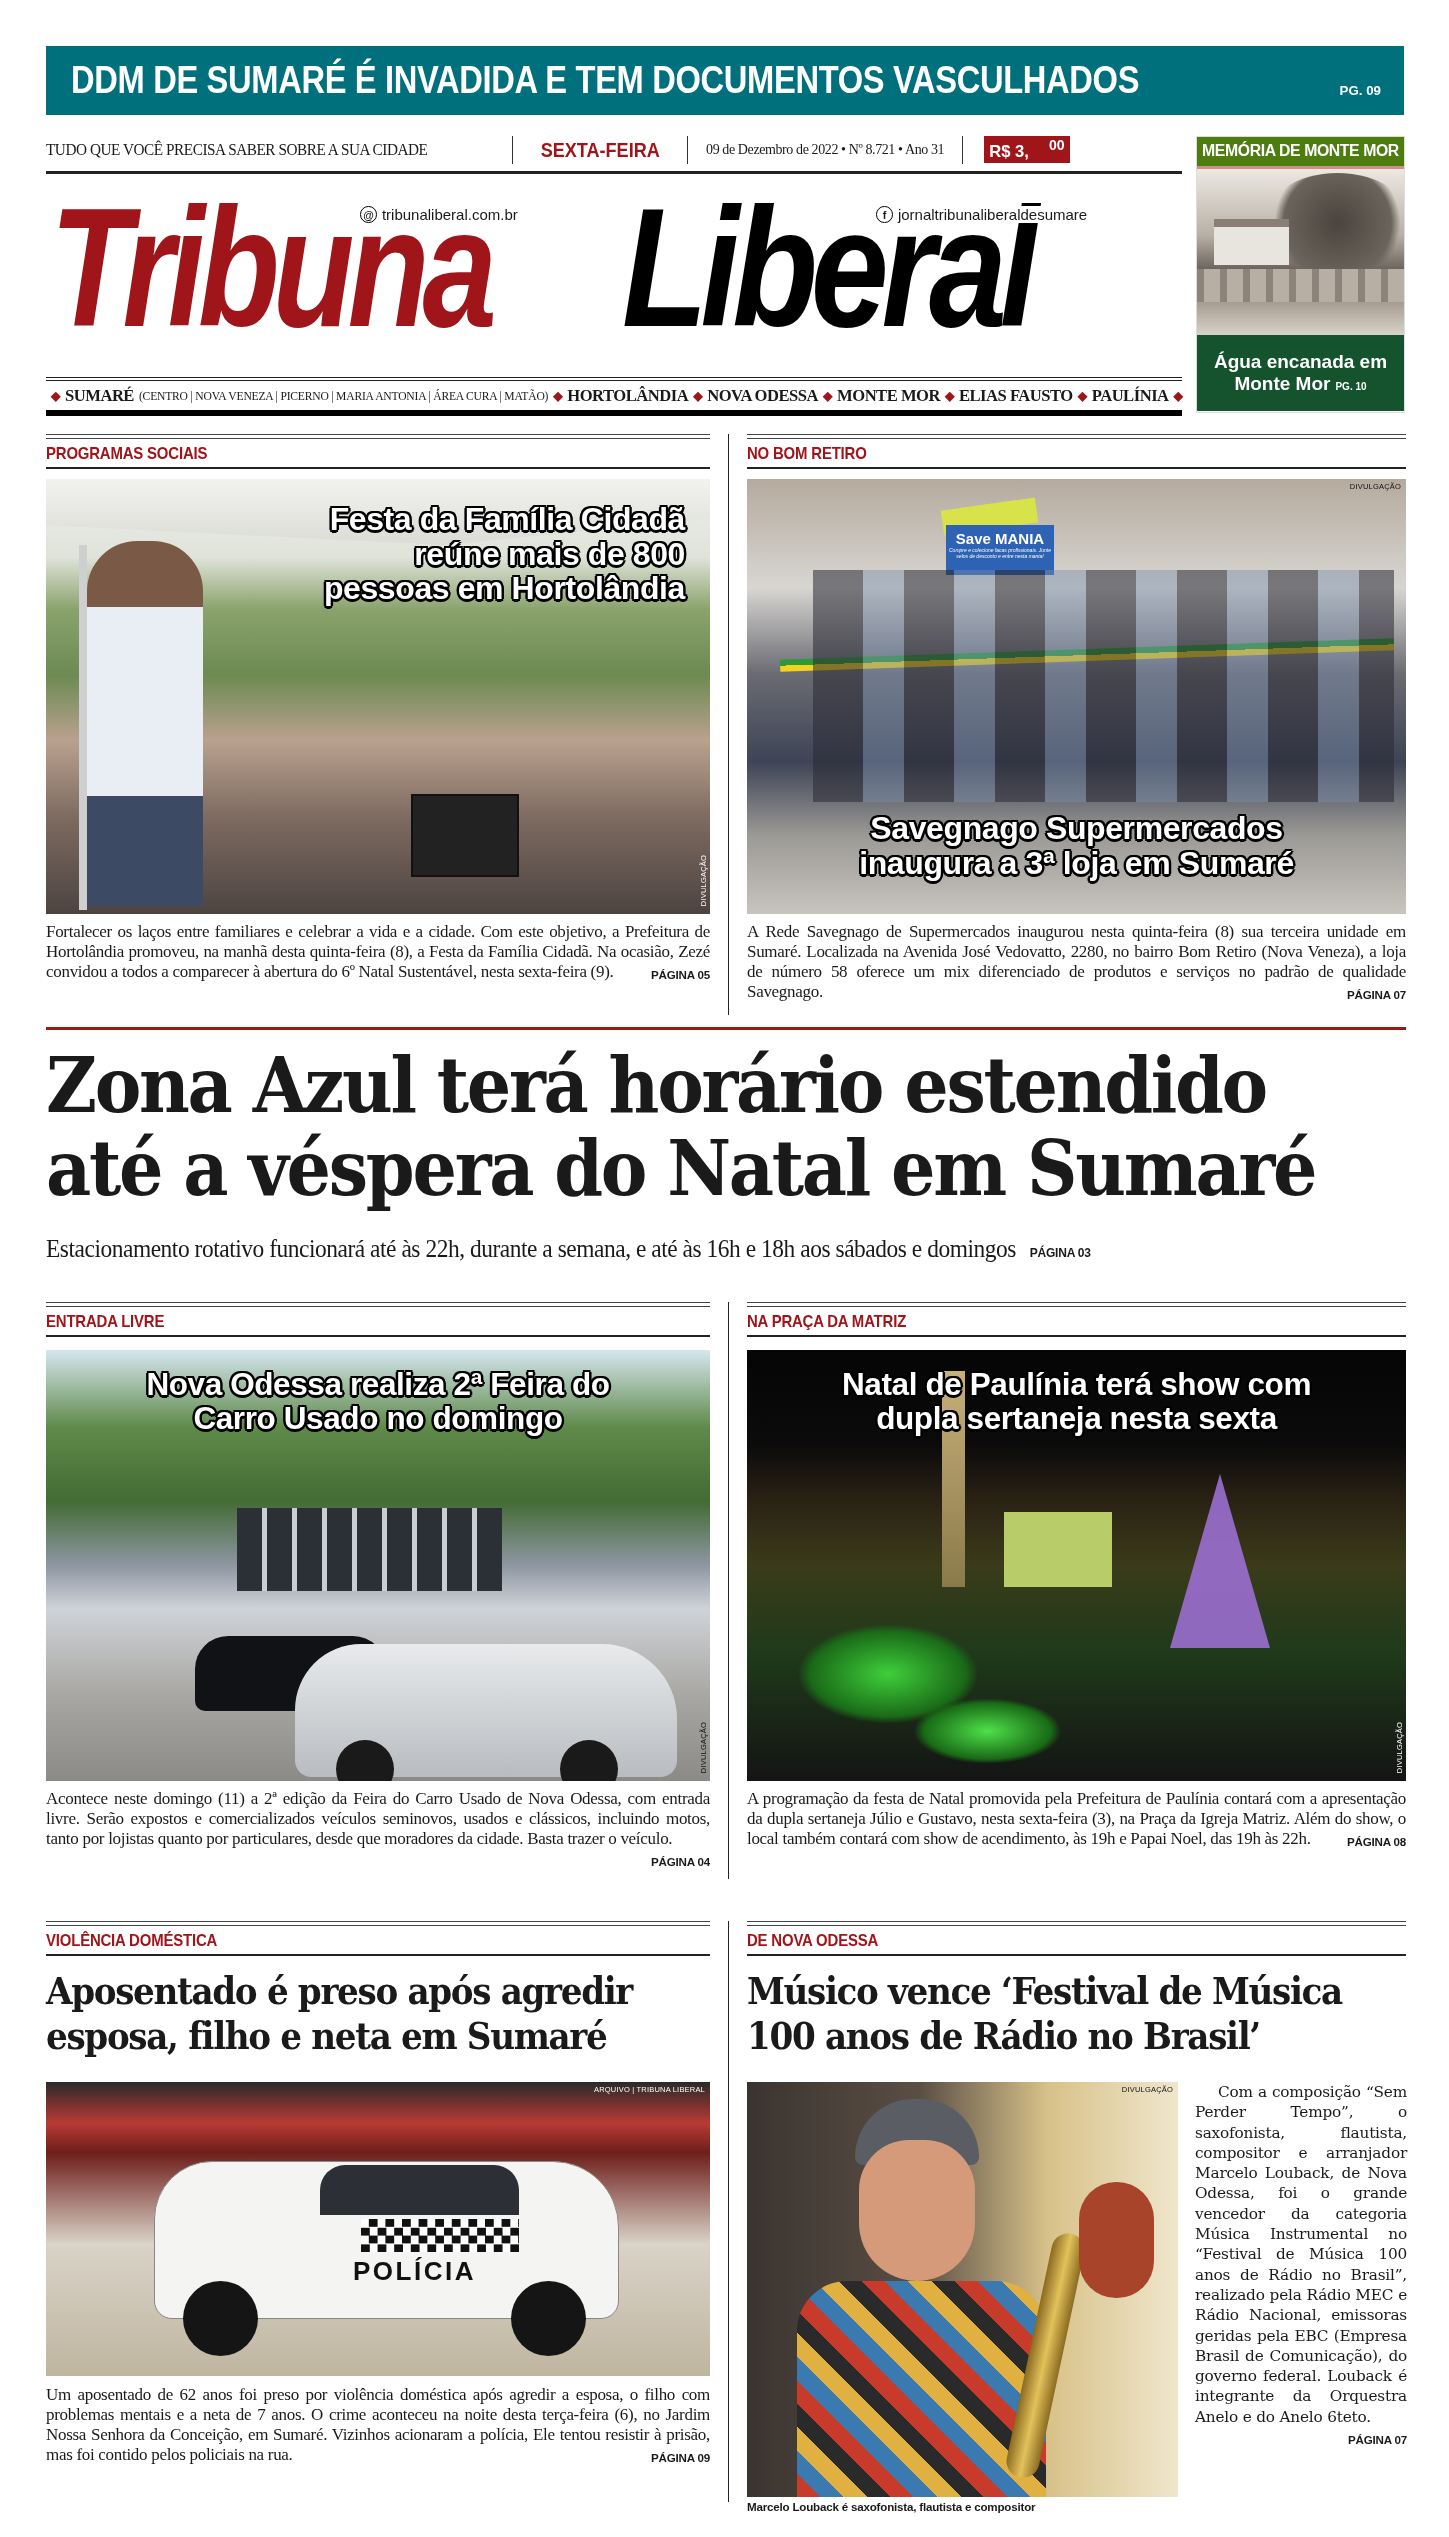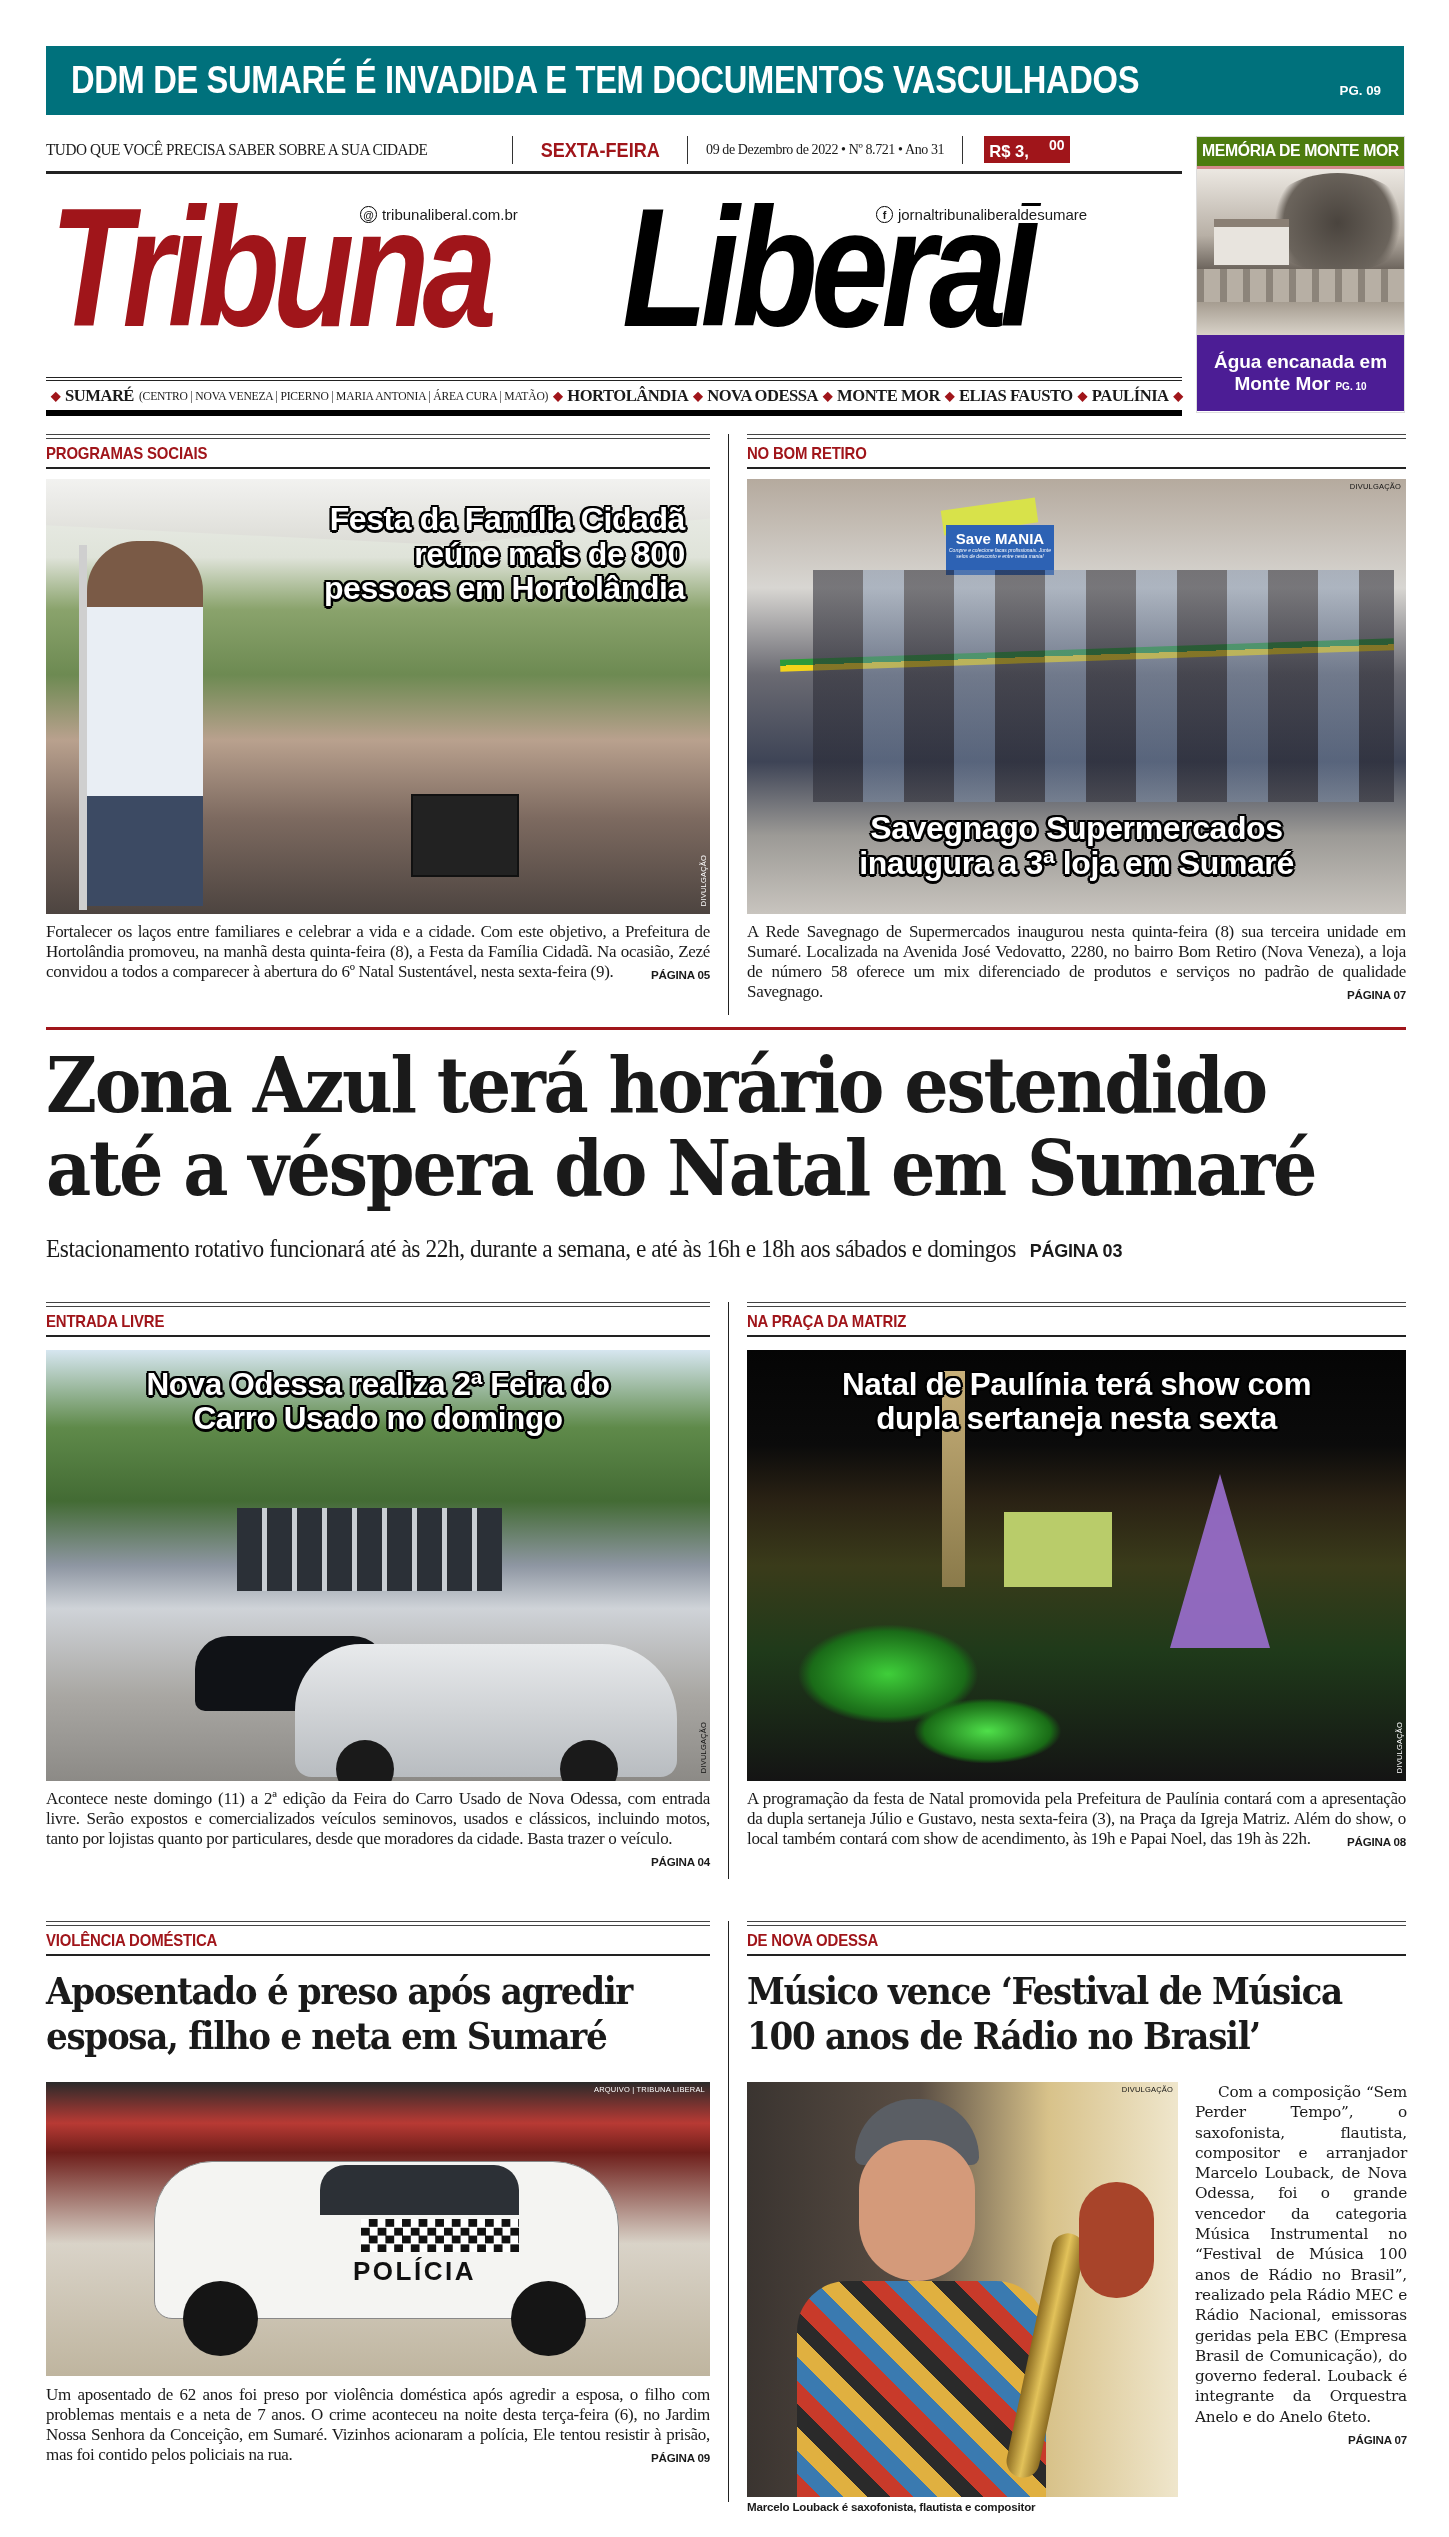--- a/index.html
+++ b/index.html
@@ -35,21 +35,21 @@
   .cities .sub { font-weight: normal; font-size: 11.6px; letter-spacing: -0.2px; }
   .rule-thick { left: 46px; top: 410px; width: 1136px; height: 5.8px; background: #000; }
 
   
   .memo { left: 1196px; top: 136px; width: 209px; height: 277px; border: 0.8px solid #ddd; }
   .memo-head { height: 31.5px; background: #4d7c0f; color: #fff; font-family: "Liberation Sans", sans-serif; font-weight: bold; font-size: 15.8px; display: flex; align-items: center; justify-content: center; letter-spacing: -0.4px; border-bottom: 3.3px solid #d58a8c; }
   .memo-photo { height: 166px; background: linear-gradient(180deg, #ece8e2 0%, #b8b0a6 40%, #6e665e 60%, #a59c90 80%, #d8d2c8 100%); position: relative; overflow: hidden; }
   .memo-photo .tree { position: absolute; right: -8.3px; top: 4.1px; width: 149px; height: 100px; border-radius: 50%; background: radial-gradient(circle, #4a443e 0%, #6b645c 60%, transparent 70%); }
   .memo-photo .house { position: absolute; left: 16.6px; top: 50px; width: 75px; height: 46px; background: #e8e4de; border-top: 8.3px solid #8a7f74; }
   .memo-photo .fence { position: absolute; left: 0; top: 100px; width: 100%; height: 33px; background: repeating-linear-gradient(90deg, #8c847a 0 6.6px, #b7afa4 6.6px 23px); }
-  .memo-caption { height: 76px; background: #4c1d95; color: #fff; font-family: "Liberation Sans", sans-serif; font-weight: bold; font-size: 19px; display: flex; flex-direction: column; align-items: center; justify-content: center; line-height: 1.15; text-align: center; }
+  .memo-caption { height: 76px; background: #14532d; color: #fff; font-family: "Liberation Sans", sans-serif; font-weight: bold; font-size: 19px; display: flex; flex-direction: column; align-items: center; justify-content: center; line-height: 1.15; text-align: center; }
   .memo-caption .pg { font-size: 10px; margin-left: 5px; }
 
   
   .section { position: absolute; }
   .sec-rule-top { height: 5px; border-top: 1.7px solid #444; border-bottom: 1.7px solid #444; }
   .sec-label { color: #a0151a; font-family: "Liberation Sans", sans-serif; font-weight: bold; font-size: 16.6px; letter-spacing: -0.2px; padding: 5px 0 3.3px; transform: scaleX(0.9); transform-origin: left center; white-space: nowrap; }
   .sec-rule-bot { height: 1.7px; background: #222; }
   .col-sep { position: absolute; width: 0.8px; background: #222; }
 
   
@@ -59,21 +59,21 @@
   .credit-v { writing-mode: vertical-rl; transform: rotate(180deg); }
 
   .body-text { position: absolute; font-size: 17px; line-height: 20px; text-align: justify; letter-spacing: -0.3px; color: #1a1a1a; }
   .pagina { font-family: "Liberation Sans", sans-serif; font-weight: bold; font-size: 11.6px; letter-spacing: -0.2px; float: right; margin-top: 3.3px; }
 
   .red-rule { position: absolute; height: 3.3px; background: #a0151a; }
 
   
   .main-head { left: 46px; top: 1044px; width: 1360px; font-family: "DejaVu Serif", serif; font-weight: bold; font-size: 76px; line-height: 83px; letter-spacing: -2.5px; transform: scaleX(0.92); transform-origin: left top; white-space: nowrap; }
   .main-sub { left: 46px; top: 1234px; width: 1360px; font-size: 26px; letter-spacing: -0.5px; display: flex; align-items: baseline; white-space: nowrap; }
-  .main-sub .pagina { float: none; margin-left: 11.6px; font-size: 18px; padding-left: 6px; }
+  .main-sub .pagina { float: none; margin-left: 11.6px; font-size: 12px; padding-left: 6px; }
 
   .story-head { position: absolute; font-family: "DejaVu Serif", serif; font-weight: bold; font-size: 38px; line-height: 45px; letter-spacing: -1.5px; white-space: nowrap; transform: scaleX(0.9); transform-origin: left top; }
 
   .caption-small { position: absolute; font-family: "Liberation Sans", sans-serif; font-weight: bold; font-size: 11.6px; letter-spacing: -0.2px; }
 </style>
 </head>
 <body>
 
 <div class="abs banner">
   <span class="banner-title">DDM DE SUMARÉ É INVADIDA E TEM DOCUMENTOS VASCULHADOS</span>

